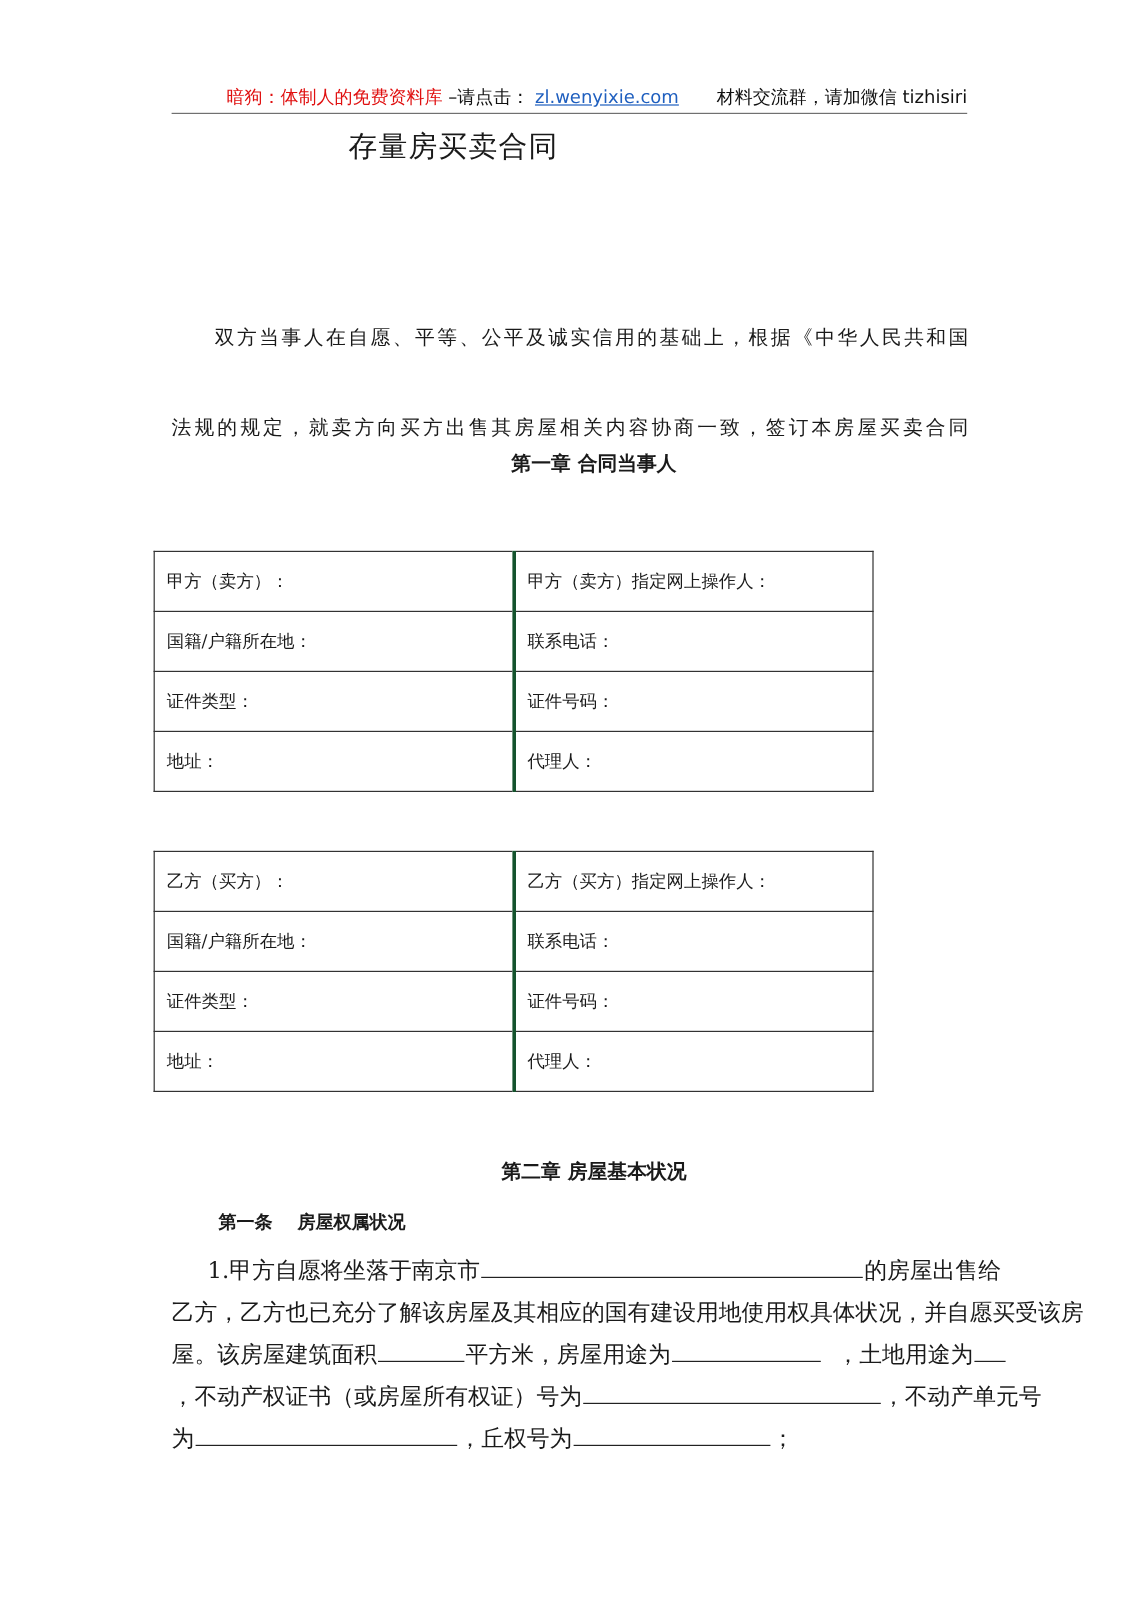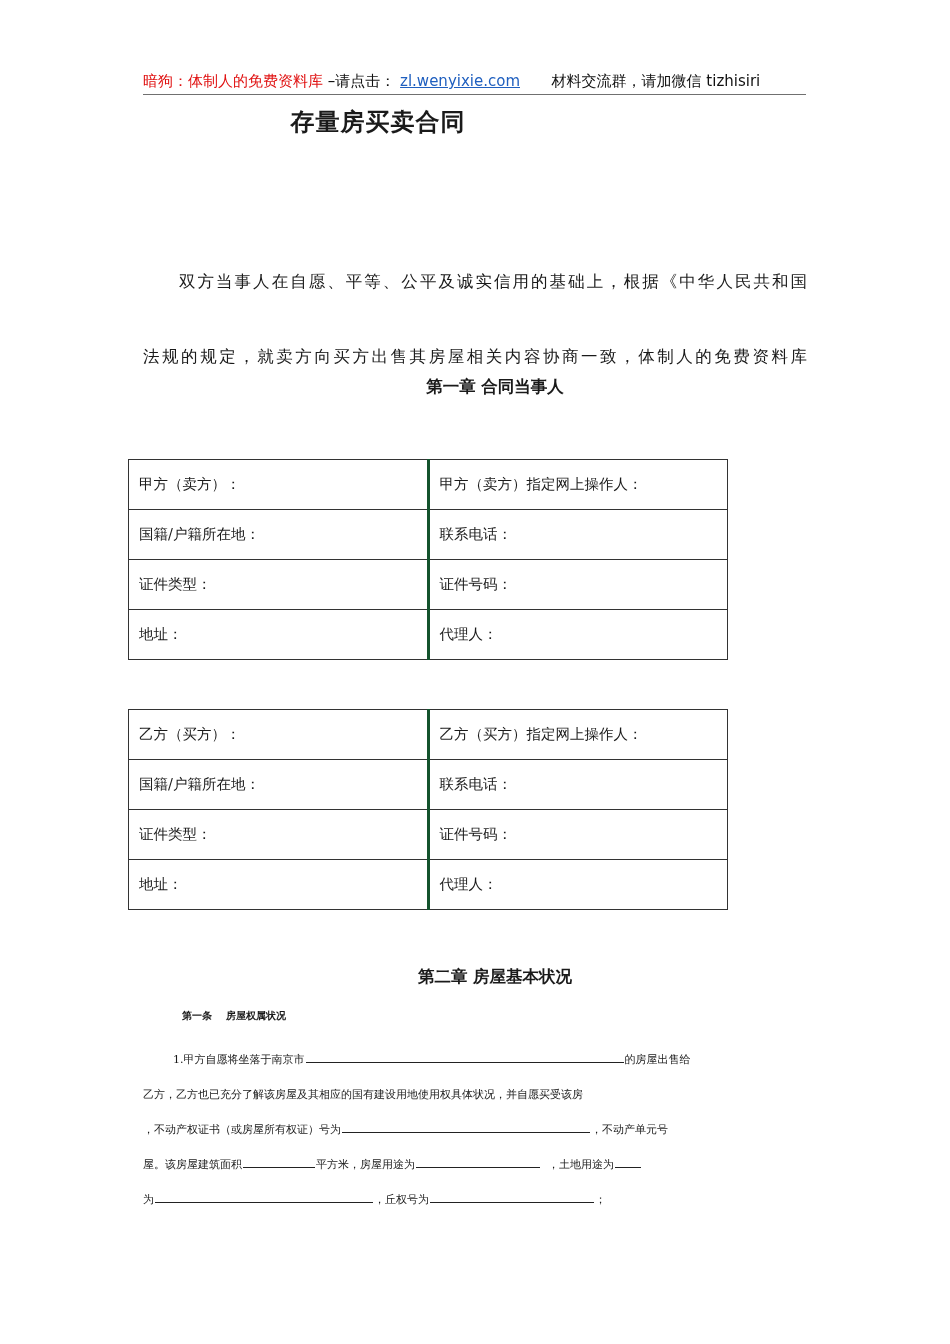--- a/index.html
+++ b/index.html
@@ -19,36 +19,36 @@
       position: absolute;
       left: 143px;
       top: 70px;
       width: 663px;
       height: 24px;
       border-bottom: 1.5px solid #707070;
       font-family: "DejaVu Sans", "Liberation Sans", sans-serif;
       font-size: 15px;
       line-height: 22px;
       white-space: nowrap;
-      text-align: left;
+      text-align: right;
     }
     .page-header .promo { color: #e01010; }
     .page-header .click { color: #111; }
     .page-header .link { color: #1f5fbf; text-decoration: underline; }
     .page-header .gap { display: inline-block; width: 22px; }
     .page-header .group { color: #111; }
 
     .doc-title {
       position: absolute;
       left: 0;
       top: 106px;
       width: 756px;
       text-align: center;
       font-size: 24px;
-      font-weight: bold;
+      font-weight: normal;
       letter-spacing: 1px;
       font-family: "DejaVu Sans", "Liberation Sans", sans-serif;
     }
 
     .para {
       position: absolute;
       left: 143px;
       width: 664px;
       font-size: 16.5px;
       line-height: 35px;
@@ -85,32 +85,32 @@
       width: 50%;
     }
     table.party td + td { border-left: 3px solid #14532d; }
     .t1 { top: 459px; }
     .t2 { top: 709px; }
 
     .article-title {
       position: absolute;
       left: 182px;
       top: 1009px;
-      font-size: 10px;
+      font-size: 15px;
       font-weight: bold;
       font-family: "DejaVu Sans", "Liberation Sans", sans-serif;
       white-space: pre;
     }
 
     .clause {
       position: absolute;
       left: 143px;
       top: 1042px;
       width: 664px;
-      font-size: 11px;
+      font-size: 19px;
       line-height: 35px;
     }
     .clause .row { display: block; white-space: nowrap; height: 35px; }
     .clause .row.first { padding-left: 30px; }
     .blank {
       display: inline-block;
       border-bottom: 1px solid #222;
       height: 18px;
       vertical-align: baseline;
       margin: 0 1px;
@@ -124,21 +124,21 @@
   <span class="click">–请点击：</span>
   <span class="link">zl.wenyixie.com</span>
   <span class="gap"></span>
   <span class="group">材料交流群，请加微信 tizhisiri</span>
 </div>
 
 <div class="doc-title">存量房买卖合同</div>
 
 <div class="para intro">
   <span class="line first">双方当事人在自愿、平等、公平及诚实信用的基础上，根据《中华人民共和国</span>
-  <span class="line" style="text-align-last:justify;">法规的规定，就卖方向买方出售其房屋相关内容协商一致，体制人的免费资料库</span>
+  <span class="line" style="text-align-last:justify;">法规的规定，就卖方向买方出售其房屋相关内容协商一致，签订本房屋买卖合同</span>
 </div>
 
 <div class="chapter-title ch1">第一章  合同当事人</div>
 
 <table class="party t1">
   <tbody>
       <tr>
     <td>甲方（卖方）：</td>
     <td>甲方（卖方）指定网上操作人：</td>
   </tr>
@@ -183,21 +183,21 @@
 <div class="article-title">第一条    房屋权属状况</div>
 
 <div class="clause">
   <span class="row first">
     <span>1.甲方自愿将坐落于南京市</span><span class="blank" style="width:318px"></span><span>的房屋出售给</span>
   </span>
   <span class="row">
     <span>乙方，乙方也已充分了解该房屋及其相应的国有建设用地使用权具体状况，并自愿买受该房</span>
   </span>
   <span class="row">
+    <span>屋。该房屋建筑面积</span><span class="blank" style="width:72px"></span><span>平方米，房屋用途为</span><span class="blank" style="width:124px"></span><span style="white-space:pre">  ，土地用途为</span><span class="blank" style="width:26px"></span>
+  </span>
+  <span class="row">
     <span>，不动产权证书（或房屋所有权证）号为</span><span class="blank" style="width:248px"></span><span>，不动产单元号</span>
   </span>
   <span class="row">
-    <span>屋。该房屋建筑面积</span><span class="blank" style="width:72px"></span><span>平方米，房屋用途为</span><span class="blank" style="width:124px"></span><span style="white-space:pre">  ，土地用途为</span><span class="blank" style="width:26px"></span>
-  </span>
-  <span class="row">
     <span>为</span><span class="blank" style="width:218px"></span><span>，丘权号为</span><span class="blank" style="width:164px"></span><span>；</span>
   </span>
 </div>
 
 </body></html>

